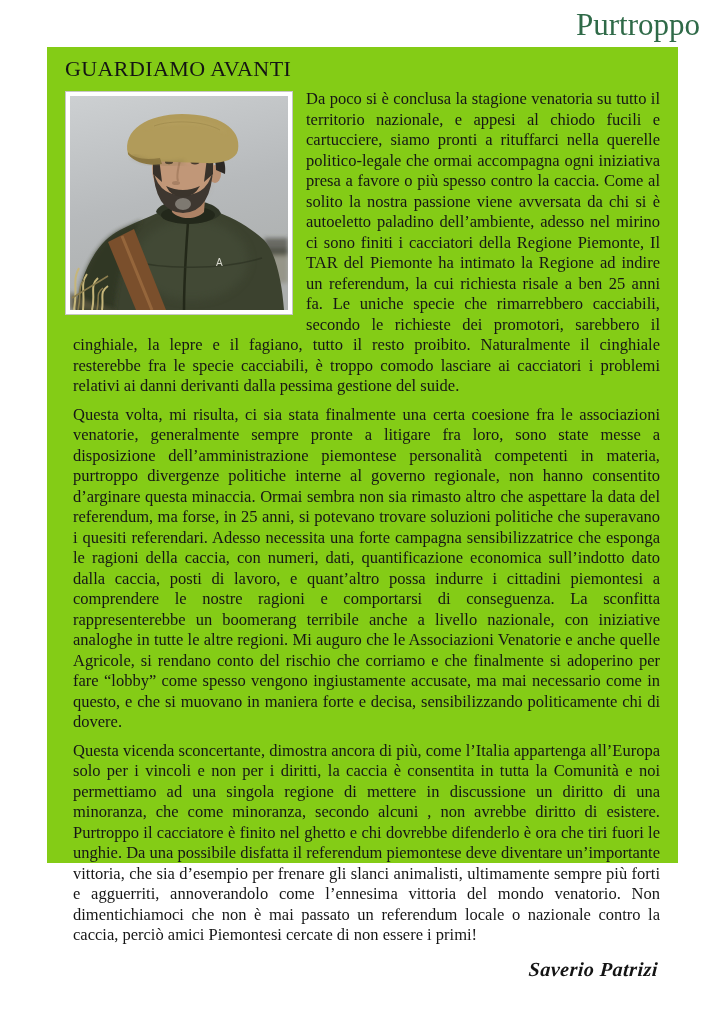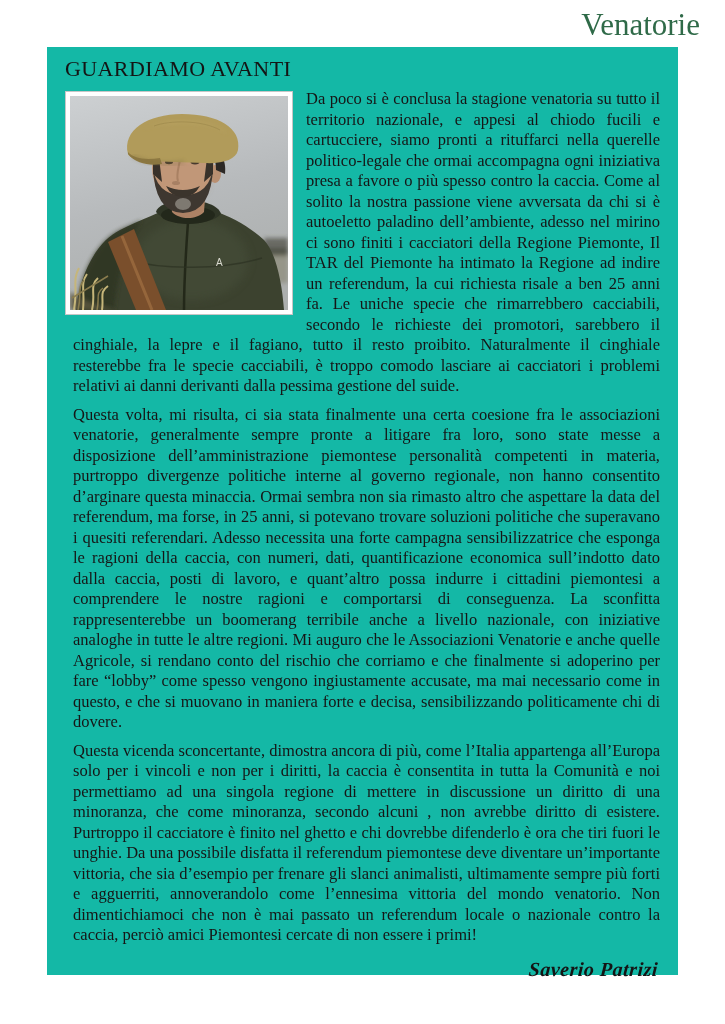--- a/index.html
+++ b/index.html
@@ -8,22 +8,22 @@
     background:#ffffff;
     font-family:"Liberation Serif", "DejaVu Serif", serif;
   }
   .section-heading {
     position:absolute; top:8px; right:25px;
     font-size:31px; line-height:1.1; color:#2f6a48;
     font-family:"Liberation Serif", serif;
   }
   .article-box {
     position:absolute; left:47px; top:47px;
-    width:631px; height:928px; box-sizing:border-box;
-    background:#14b8a6;
+    width:631px; height:816px; box-sizing:border-box;
+    background:#84cc16;
     padding:9px 10px 0 18px;
   }
   .article-title {
     margin:0 0 5px 0;
     font-size:22px; font-weight:normal; letter-spacing:0.4px;
     color:#141414; line-height:1.15;
   }
   .article-body {
     font-size:16.5px; line-height:20.5px; text-align:justify;
     color:#161616;
@@ -41,21 +41,21 @@
     font-size:20px; font-style:italic; font-weight:bold;
     letter-spacing:0.5px; color:#141414;
     transform:skewX(-4deg);
   }
 </style>
 </head>
 <body>
 
 <div class="page">
 
-  <div class="section-heading">Venatorie</div>
+  <div class="section-heading">Purtroppo</div>
 
   <div class="article-box">
 
     <h1 class="article-title">GUARDIAMO AVANTI</h1>
 
     <div class="article-body">
 
       <span class="photo-frame" title="Portrait of the author wearing a tan flat cap and dark green jacket with a brown shoulder strap, standing in a foggy field">
         <svg width="218" height="214" viewBox="0 0 218 214" xmlns="http://www.w3.org/2000/svg">
           <defs>

